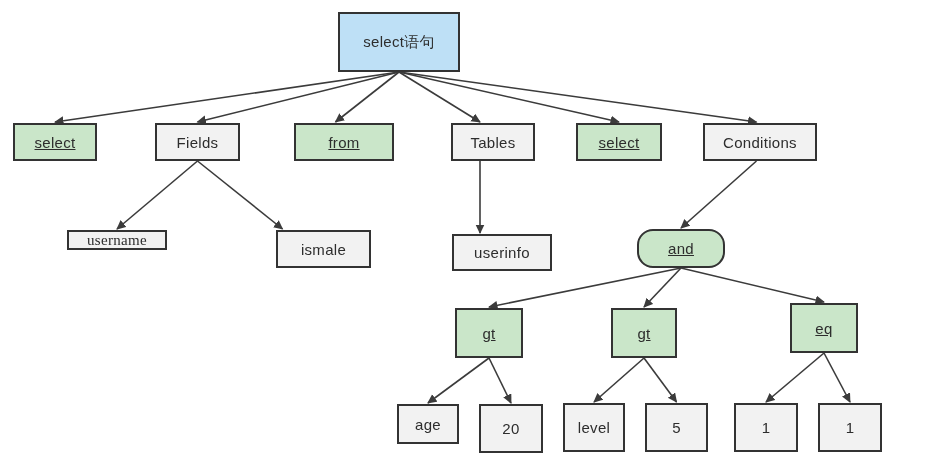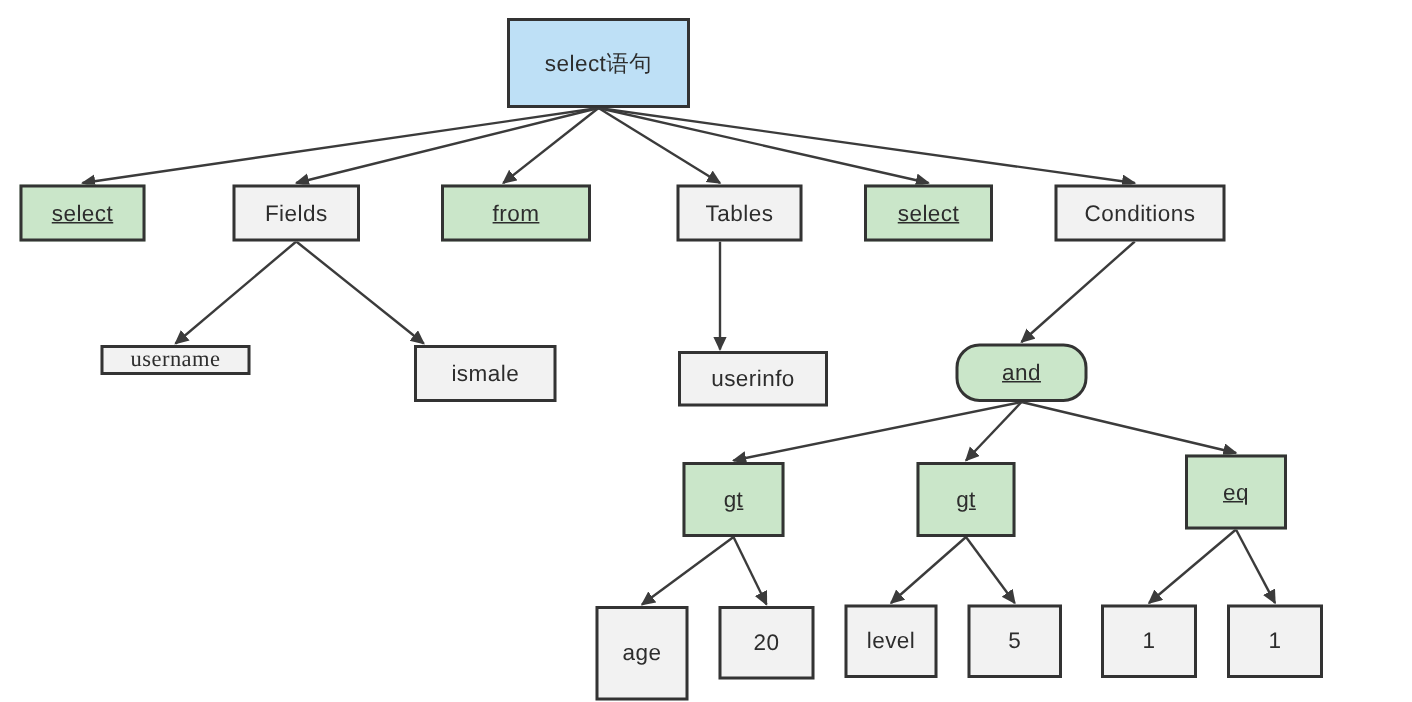--- a/index.html
+++ b/index.html
@@ -92,21 +92,21 @@
   <div class="node" style="left:452px; top:234px; width:100px; height:37px;">userinfo</div>
 
   <div class="node green" style="left:637px; top:229px; width:88px;  height:39px;border-radius:16px;">and</div>
 
   <div class="node green" style="left:455px; top:308px; width:68px;  height:50px;">gt</div>
 
   <div class="node green" style="left:611px; top:308px; width:66px;  height:50px;">gt</div>
 
   <div class="node green" style="left:790px; top:303px; width:68px;  height:50px;">eq</div>
 
-  <div class="node" style="left:397px; top:404px; width:62px;  height:63px;">age</div>
+  <div class="node" style="left:397px; top:404px; width:62px;  height:40px;">age</div>
 
   <div class="node" style="left:479px; top:404px; width:64px;  height:49px;">20</div>
 
   <div class="node" style="left:563px; top:403px; width:62px;  height:49px;">level</div>
 
   <div class="node" style="left:645px; top:403px; width:63px;  height:49px;">5</div>
 
   <div class="node" style="left:734px; top:403px; width:64px;  height:49px;">1</div>
 
   <div class="node" style="left:818px; top:403px; width:64px;  height:49px;">1</div>

